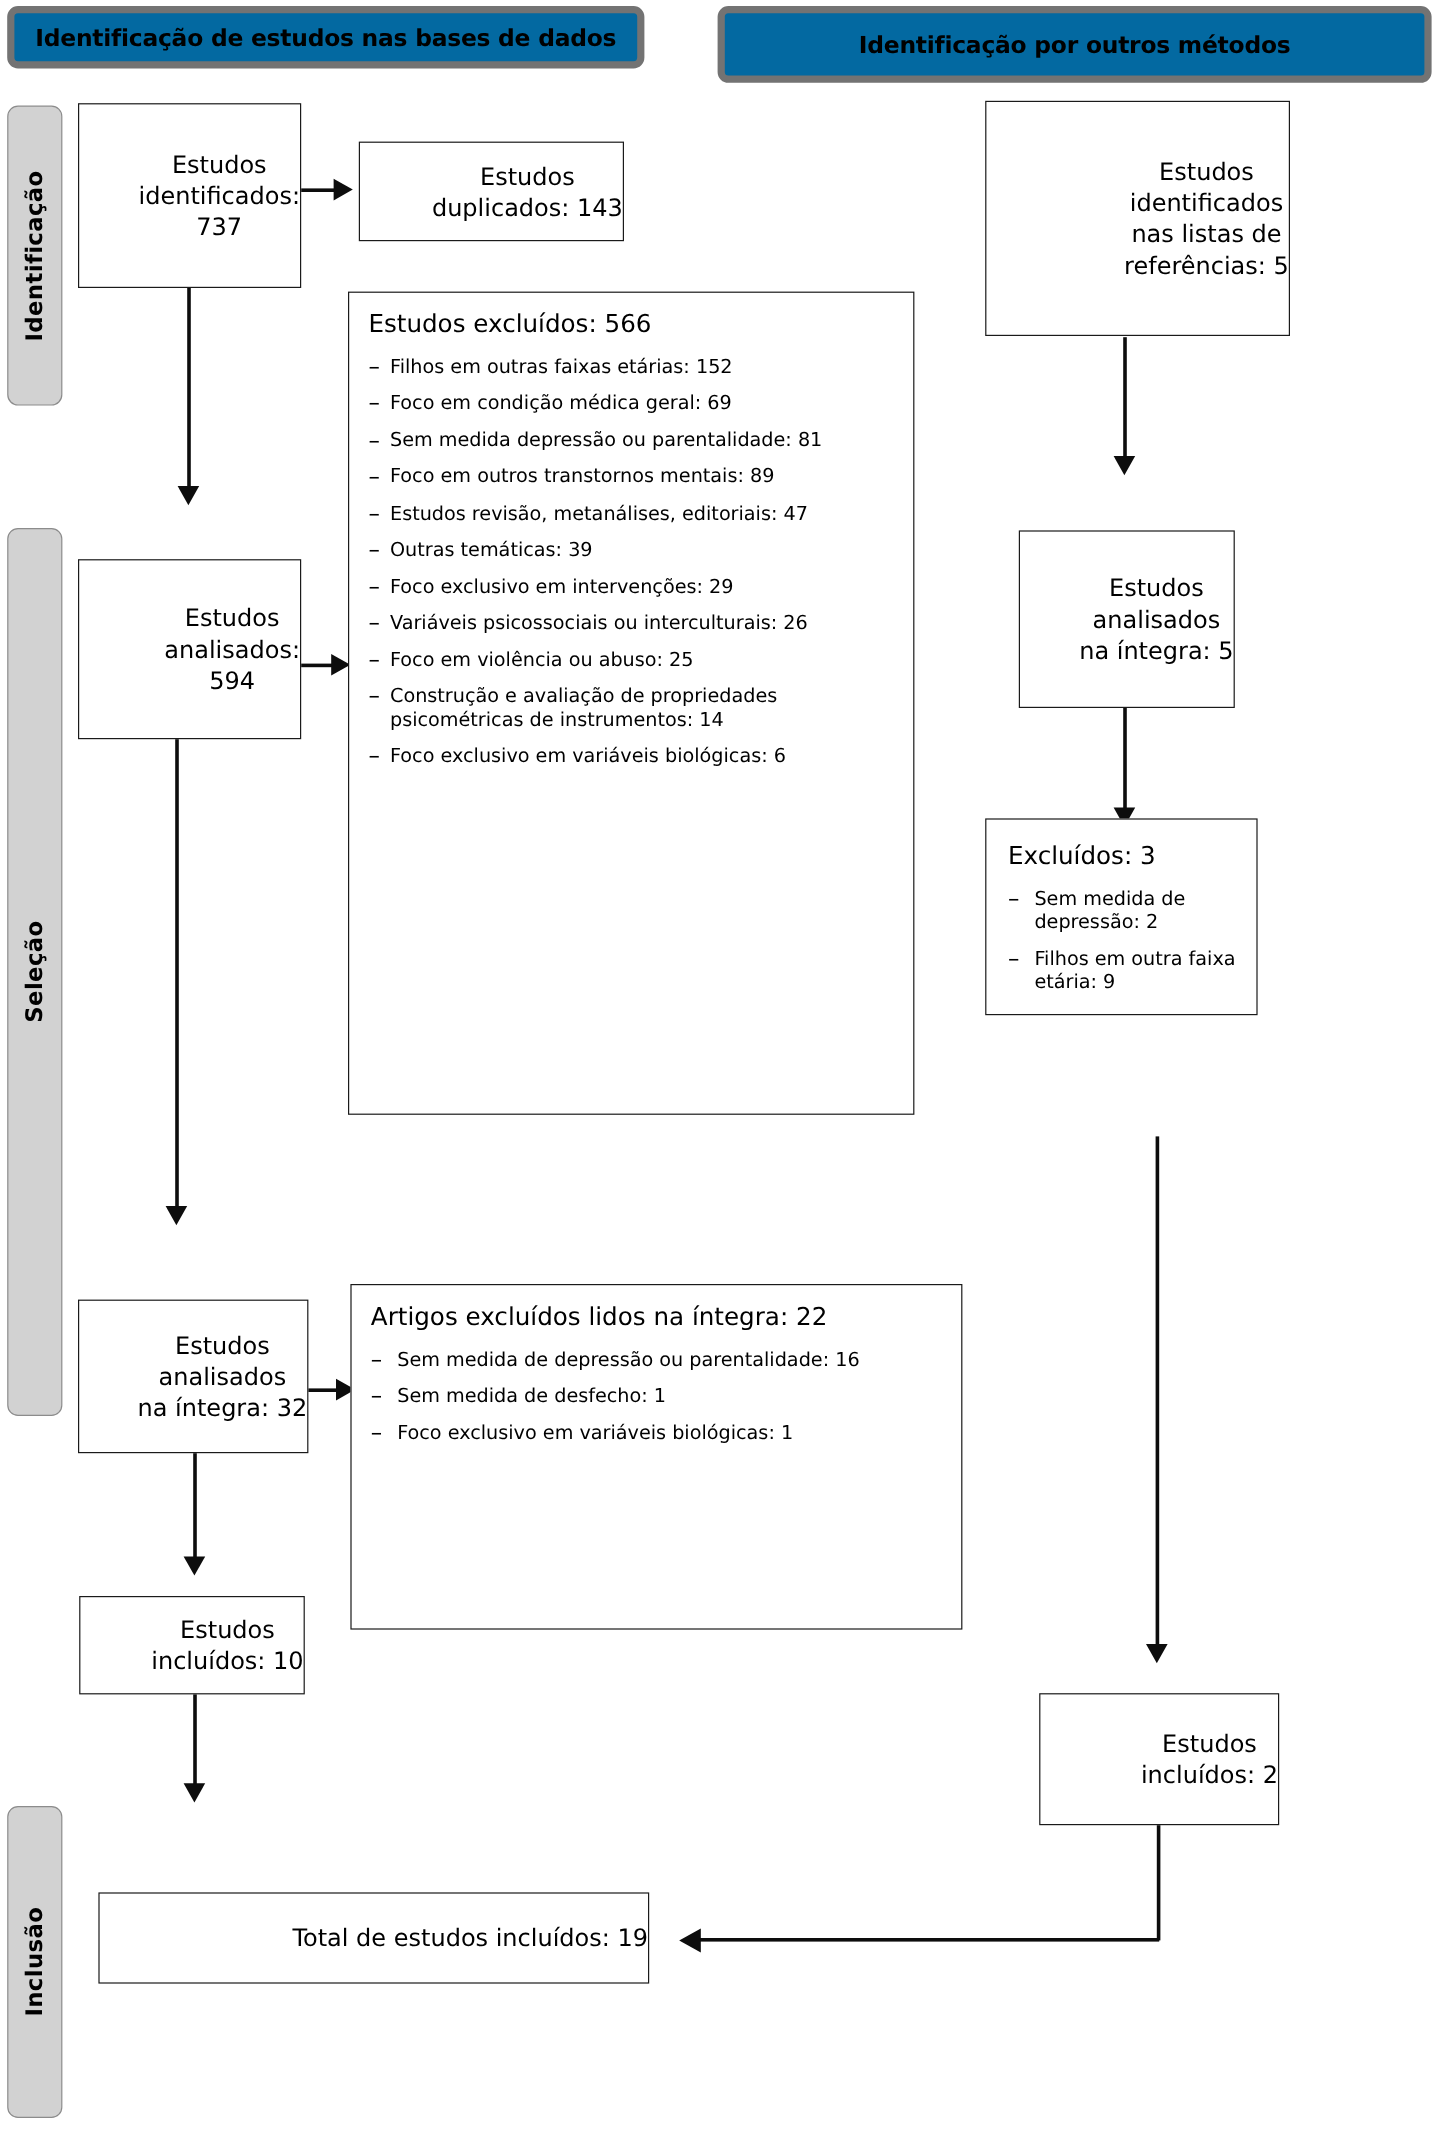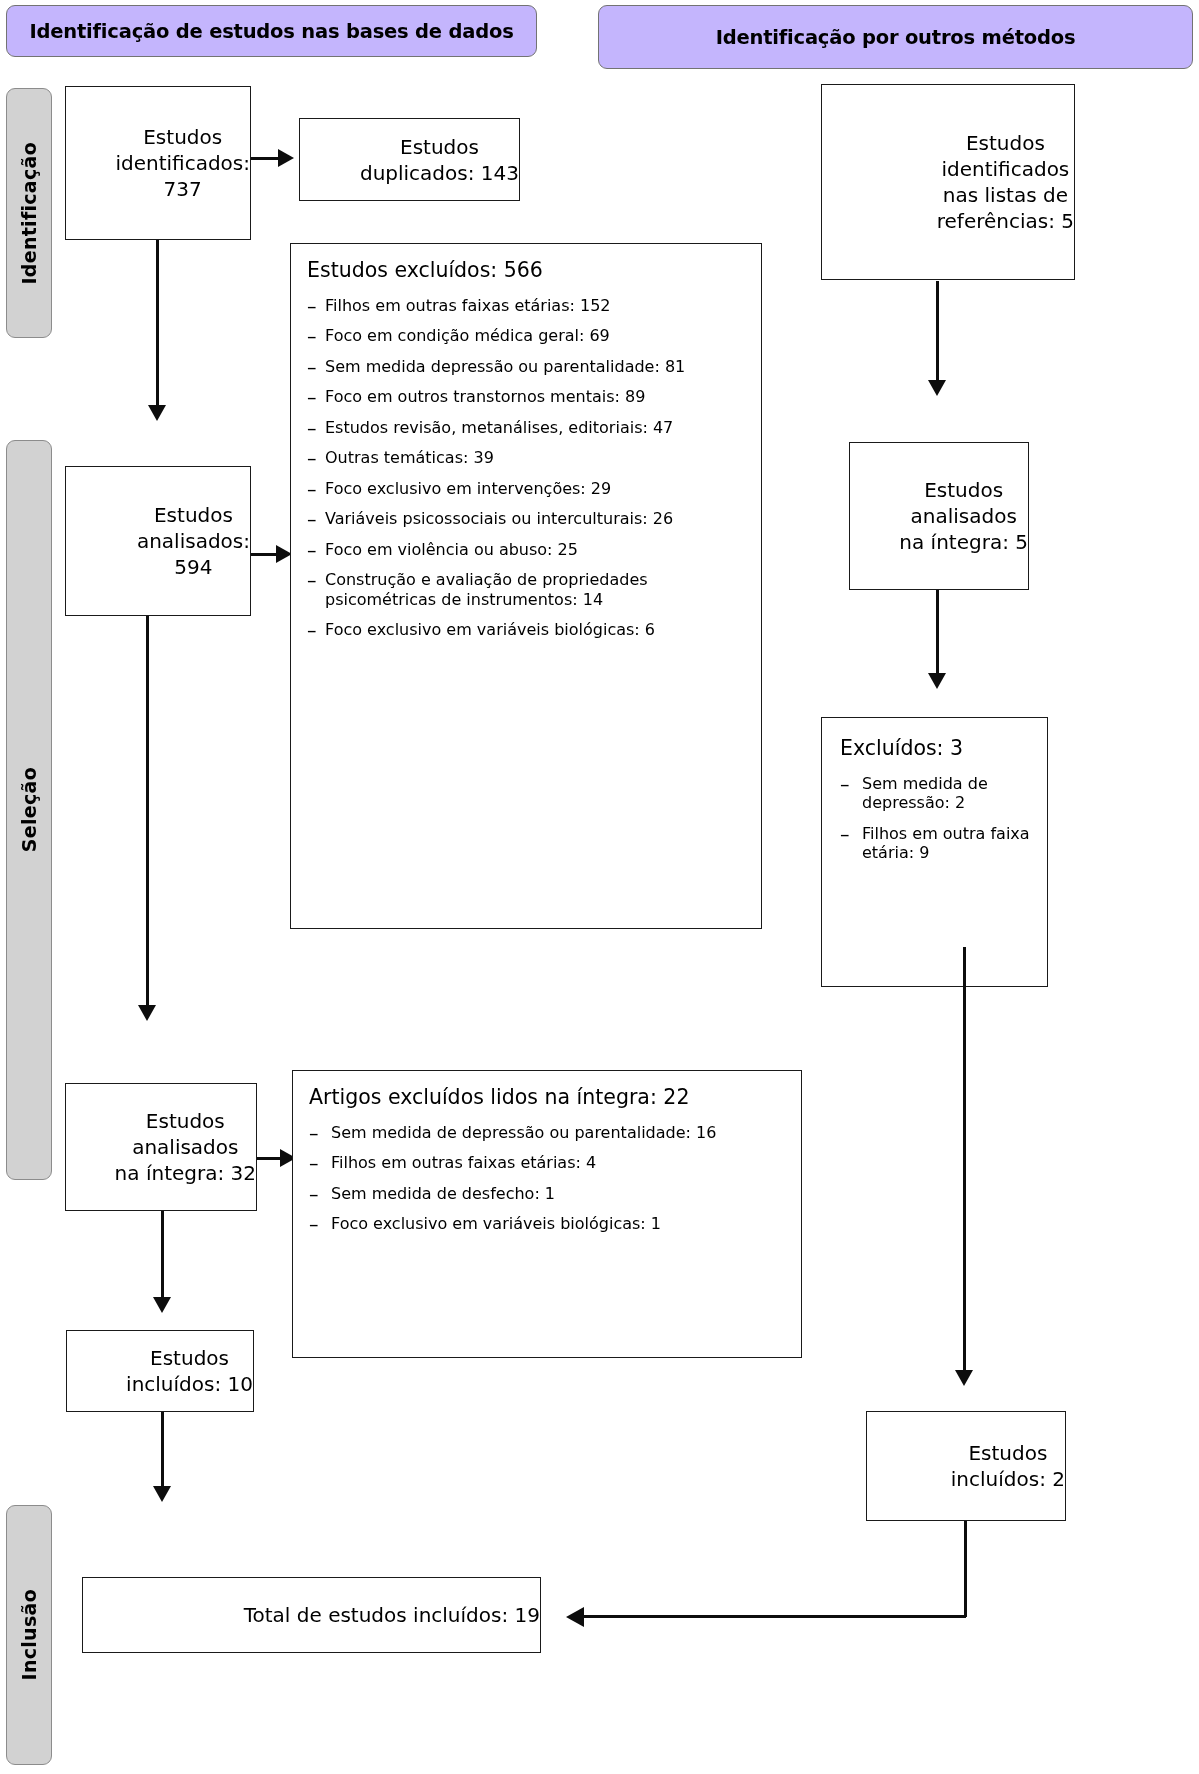--- a/index.html
+++ b/index.html
@@ -12,22 +12,22 @@
     position: relative;
     font-family: "DejaVu Sans", sans-serif;
     color: #000000;
     overflow: hidden;
   }
   .canvas { position: absolute; inset: 0; }
 
   
   .banner {
     position: absolute;
-    background: #c4b5fd;
-    border: 1px solid #737373;
+    background: #0369a1;
+    border: 6px solid #737373;
     border-radius: 9px;
     display: flex; align-items: center; justify-content: center;
     font-weight: bold;
     font-size: 19.5px;
     letter-spacing: -0.2px;
     color: #000;
   }
 
   
   .stage {
@@ -187,21 +187,20 @@
 na íntegra: 32</div>
   </div>
 
   <div class="ln h" style="left:257px; top:1157px; width:28px;"></div>
   <div class="head right" style="left:280px; top:1149px;"></div>
 
   <div class="box list" style="left:292px; top:1070px; width:510px; height:288px;">
     <div class="list-title">Artigos excluídos lidos na íntegra: 22</div>
     <ul class="items wide">
       <li>Sem medida de depressão ou parentalidade: 16</li>
-      <li>Filhos em outras faixas etárias: 4</li>
       <li>Sem medida de desfecho: 1</li>
       <li>Foco exclusivo em variáveis biológicas: 1</li>
     </ul>
   </div>
 
   <div class="ln v" style="left:161px; top:1211px; height:96px;"></div>
   <div class="head down" style="left:153px; top:1297px;"></div>
 
   <div class="box center" style="left:66px; top:1330px; width:188px; height:82px;">
     <div class="txt">Estudos
@@ -223,21 +222,21 @@
 
   <div class="box center" style="left:849px; top:442px; width:180px; height:148px;">
     <div class="txt">Estudos
 analisados
 na íntegra: 5</div>
   </div>
 
   <div class="ln v" style="left:936px; top:590px; height:92px;"></div>
   <div class="head down" style="left:928px; top:673px;"></div>
 
-  <div class="box list" style="left:821px; top:717px; width:227px; height:270px; padding:18px 14px 12px 18px;">
+  <div class="box list" style="left:821px; top:682px; width:227px; height:164px; padding:18px 14px 12px 18px;">
     <div class="list-title">Excluídos: 3</div>
     <ul class="items wide">
       <li>Sem medida de depressão: 2</li>
       <li>Filhos em outra faixa etária: 9</li>
     </ul>
   </div>
 
   <div class="ln v" style="left:963px; top:947px; height:432px;"></div>
   <div class="head down" style="left:955px; top:1370px;"></div>
 

